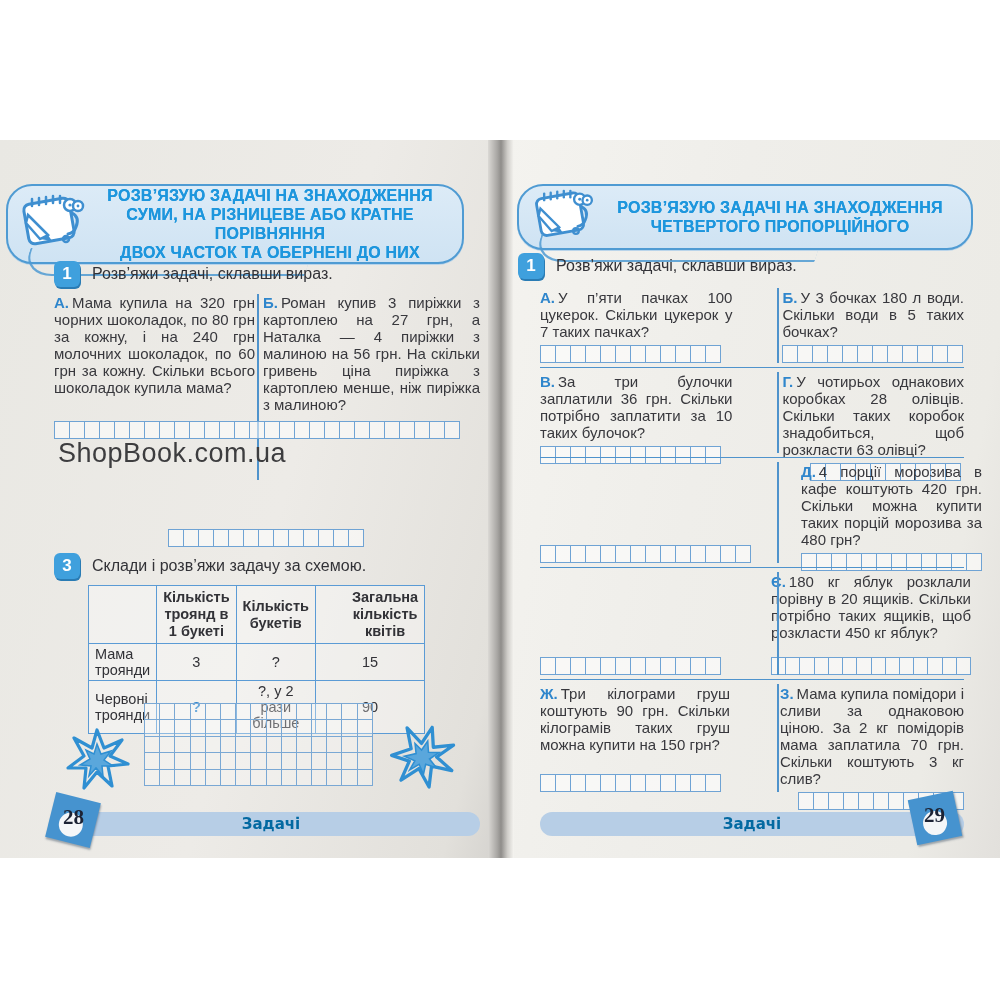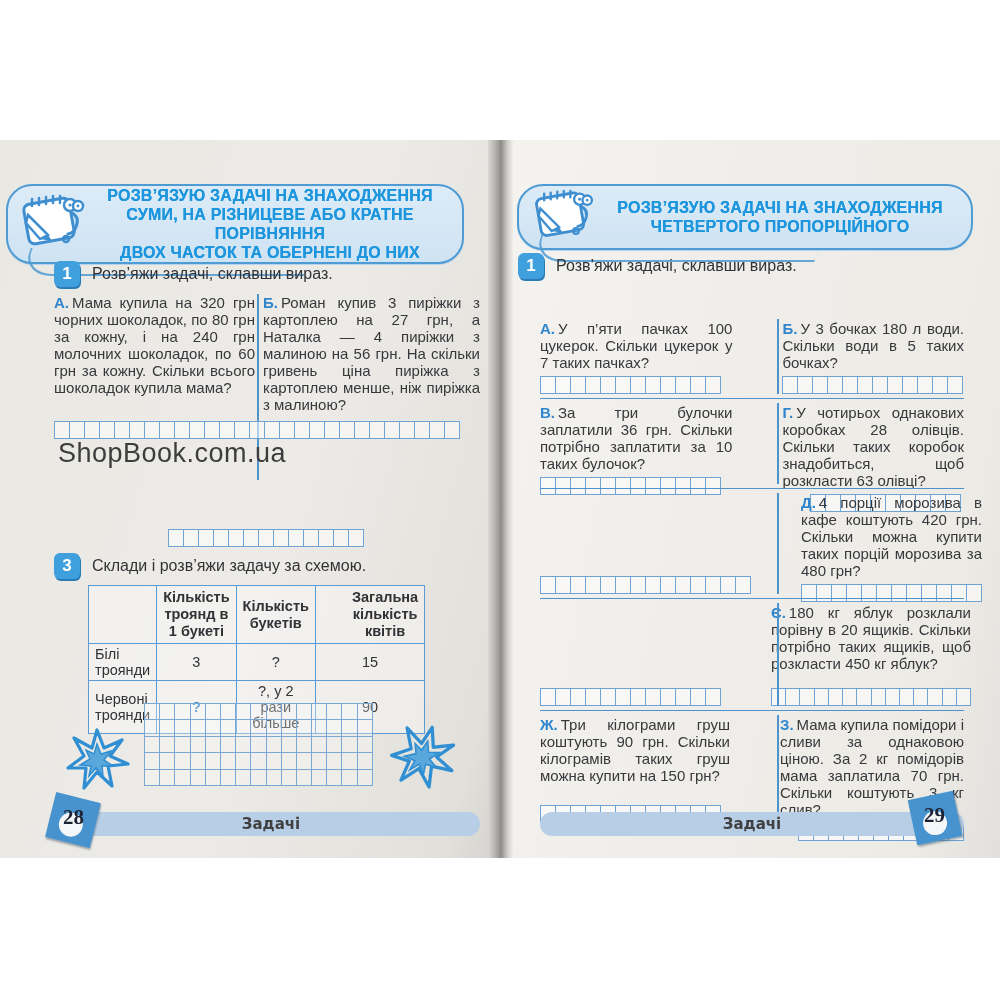--- a/index.html
+++ b/index.html
@@ -43,21 +43,21 @@
   table.scheme th,table.scheme td{border:1.5px solid #5b9bd5;font-size:14.5px;color:#323237;padding:2px 6px;}
   table.scheme th{font-weight:bold;text-align:center;line-height:17px;}
   table.scheme td.c{text-align:center;}
   table.scheme td.q-blue{color:#2f86cc;font-weight:bold;}
   
   .work-grid{position:absolute;display:grid;}
   .work-grid .gcell{border:1px solid #7aa8d4;margin-left:-1px;margin-top:-1px;background:rgba(255,255,255,.3);}
   
   .footer-bar{position:absolute;height:24px;background:#b7cee6;border-radius:12px;
     display:flex;align-items:center;justify-content:center;}
-  .footer-bar span{font-family:"DejaVu Sans",sans-serif;font-weight:bold;font-size:15px;color:#404040;}
+  .footer-bar span{font-family:"DejaVu Sans",sans-serif;font-weight:bold;font-size:15px;color:#0369a1;}
   .page-diamond{position:absolute;width:46px;height:46px;background:#4693cf;box-shadow:1px 2px 2px rgba(60,80,100,.45);}
   .page-diamond .circ{position:absolute;left:10px;top:16px;width:24px;height:24px;border-radius:50%;background:#f4f6f8;}
   .page-diamond .num{position:absolute;left:0;top:8px;width:100%;text-align:center;
     font-family:"Liberation Serif",serif;font-weight:bold;font-size:21px;color:#1c2335;}
   
   .r-rows{position:absolute;display:flex;flex-direction:column;}
   .r-row{display:flex;position:relative;border-top:1.5px solid #4f93cc;}
   .r-row:first-child{border-top:none;}
   .r-row .colL{width:212px;padding:5px 0 4px 0;display:flex;flex-direction:column;}
   .r-row .colR{width:200px;margin-left:50px;padding:5px 0 4px 0;display:flex;flex-direction:column;}
@@ -180,21 +180,21 @@
 
     <table class="scheme" style="left:88px;top:445px;width:316px;">
       <tbody>
           <tr style="height:58px;">
         <th style="width:122px;"></th>
         <th style="width:77px;">Кількість троянд в 1 букеті</th>
         <th style="width:85px;">Кількість букетів</th>
         <th style="width:88px;padding-left:36px;">Загальна кількість квітів</th>
       </tr>
       <tr style="height:27px;">
-        <td>Білі троянди</td>
+        <td>Мама троянди</td>
         <td class="c">3</td>
         <td class="c">?</td>
         <td class="c">15</td>
       </tr>
       <tr style="height:40px;">
         <td>Червоні троянди</td>
         <td class="c q-blue">?</td>
         <td class="c">?, у 2 рази більше</td>
         <td class="c">90</td>
       </tr>
@@ -311,21 +311,21 @@
         <div>РОЗВ’ЯЗУЮ ЗАДАЧІ НА ЗНАХОДЖЕННЯ</div>
         <div>ЧЕТВЕРТОГО ПРОПОРЦІЙНОГО</div>
       </div>
     </div>
 
     <div class="task-line" style="left:15px;top:113px;">
       <div class="task-num">1</div>
       <div class="task-text">Розв’яжи задачі, склавши вираз.</div>
     </div>
 
-    <div class="r-rows" style="left:37px;top:144px;width:424px;margin-top:31px;">
+    <div class="r-rows" style="left:37px;top:144px;width:424px;">
 
       <div class="r-row" style="height:83px;">
         <div class="colL prob">
           <div><span class="lbl">А.</span><span>У п’яти пачках 100 цукерок. Скільки цукерок у 7 таких пачках?</span></div>
           <div class="sq-row">
               <span class="cell"></span>
               <span class="cell"></span>
               <span class="cell"></span>
               <span class="cell"></span>
               <span class="cell"></span>

